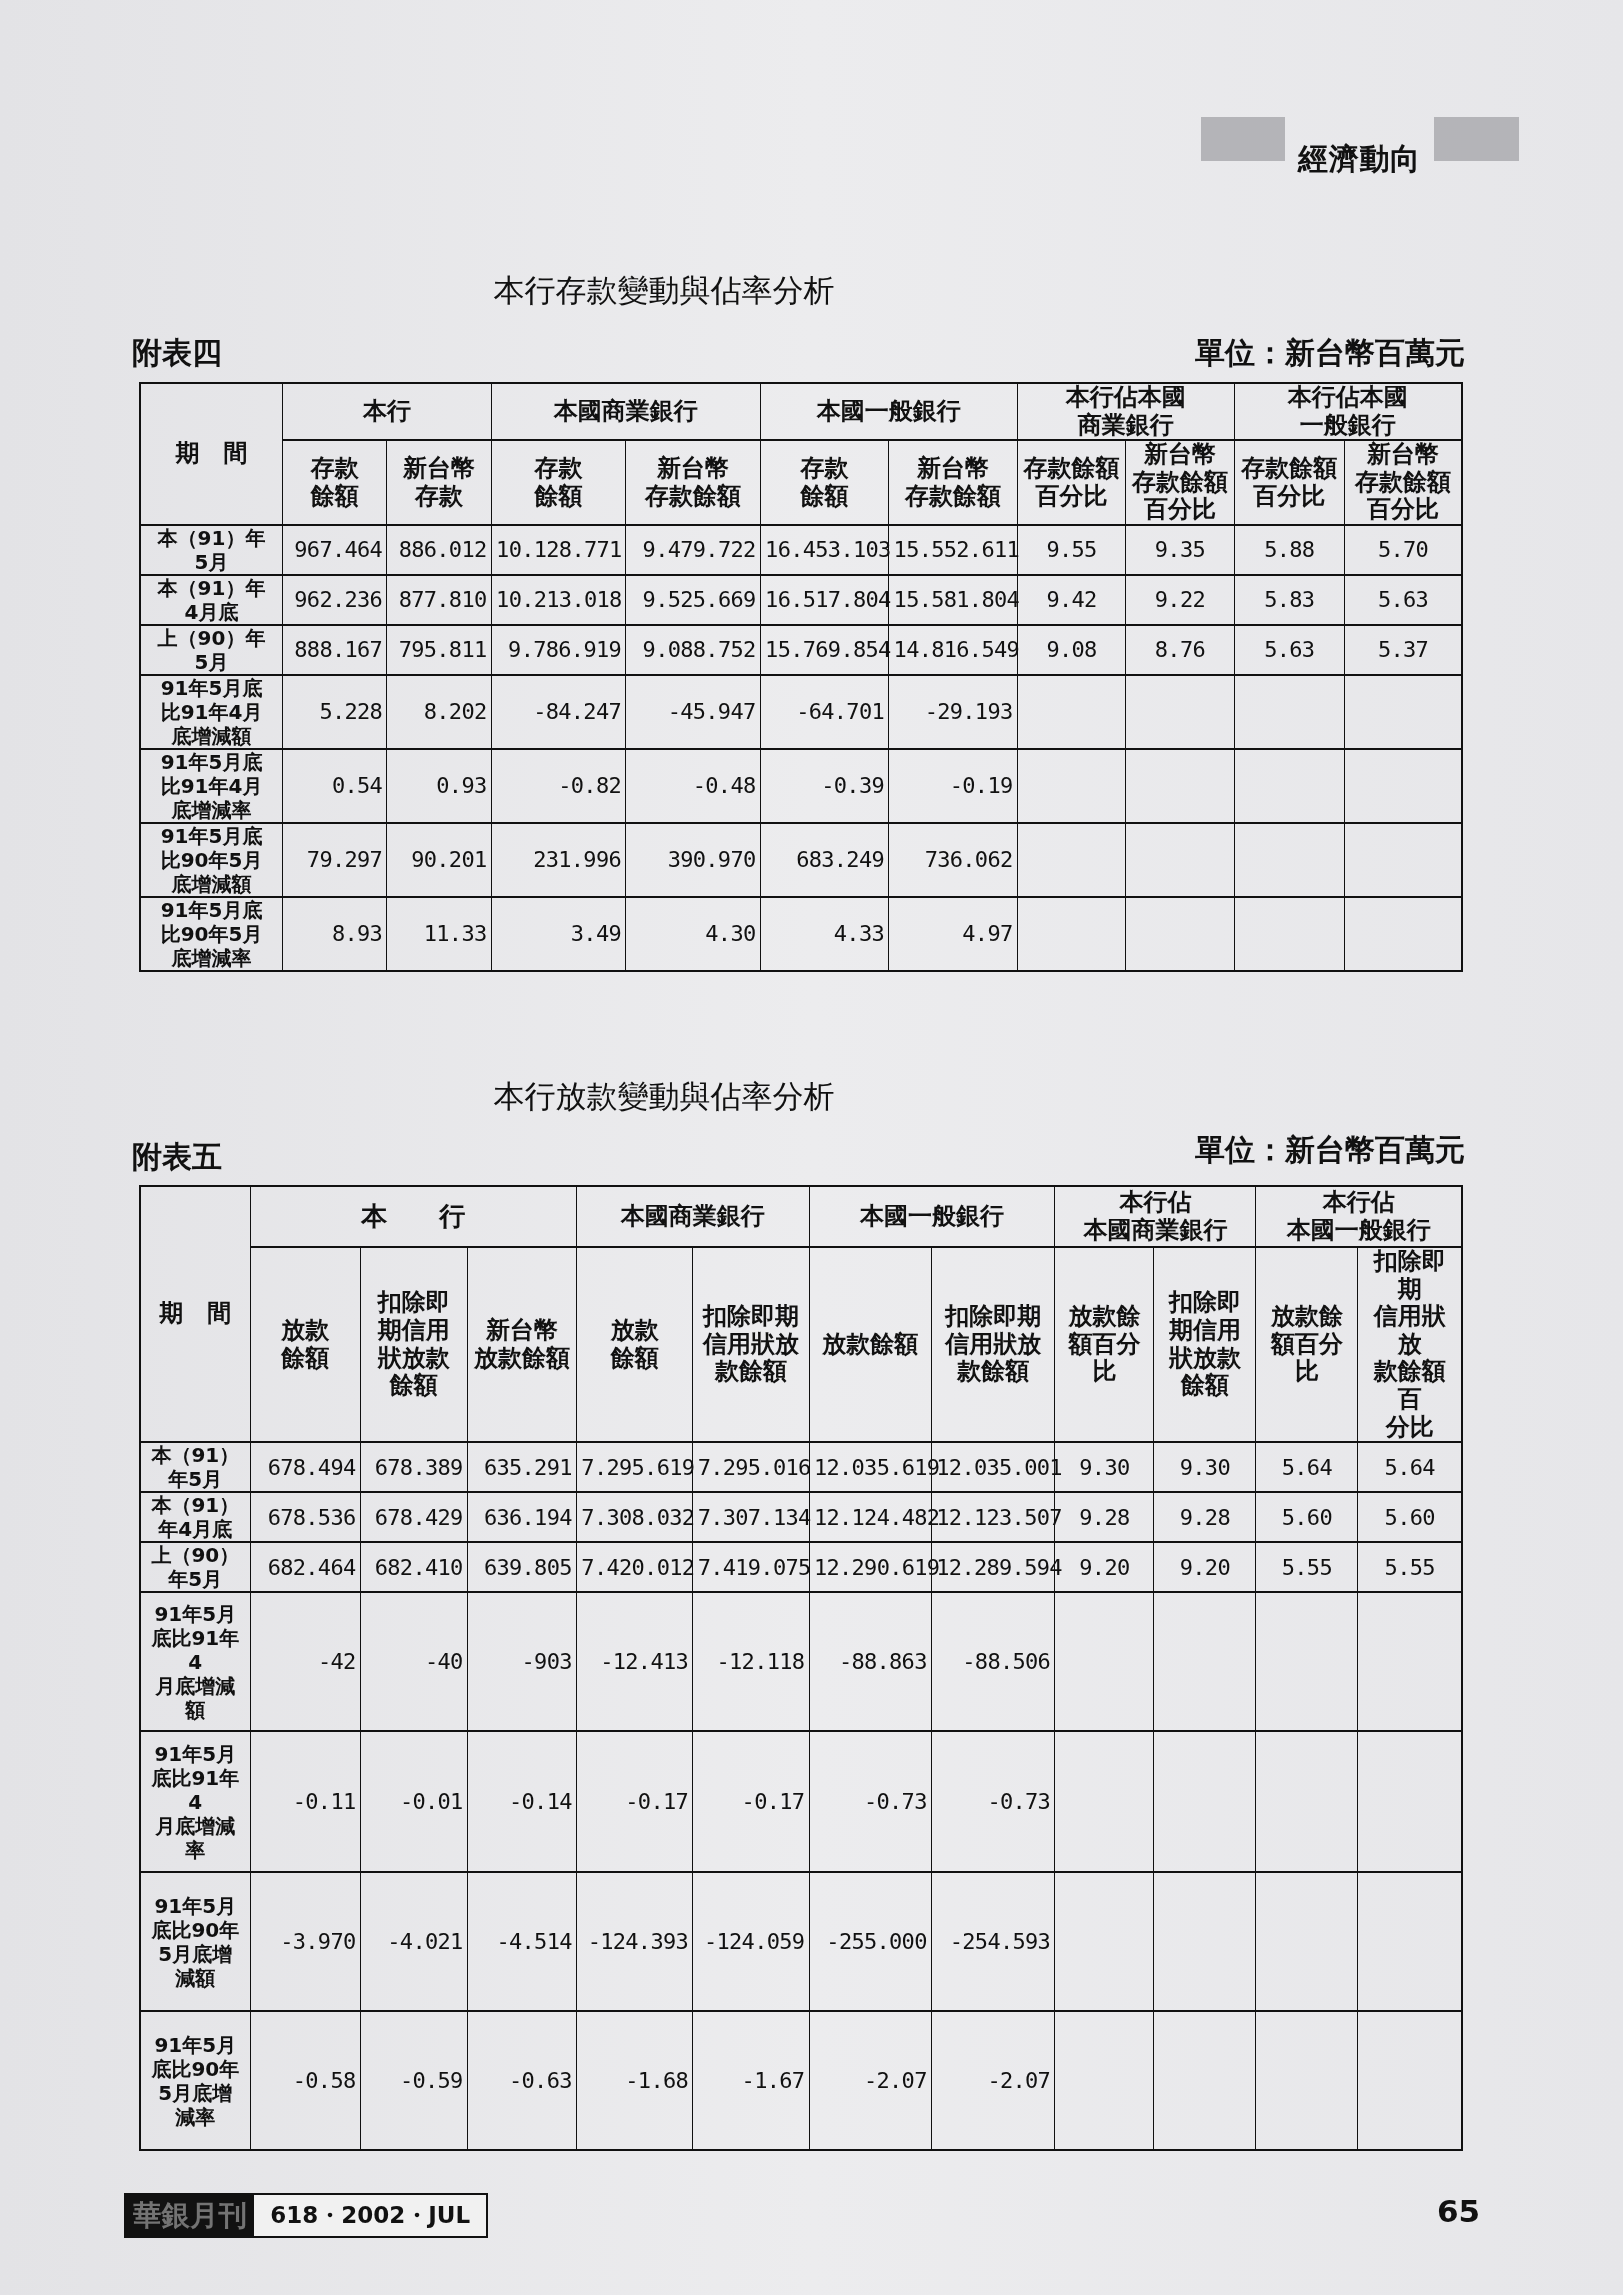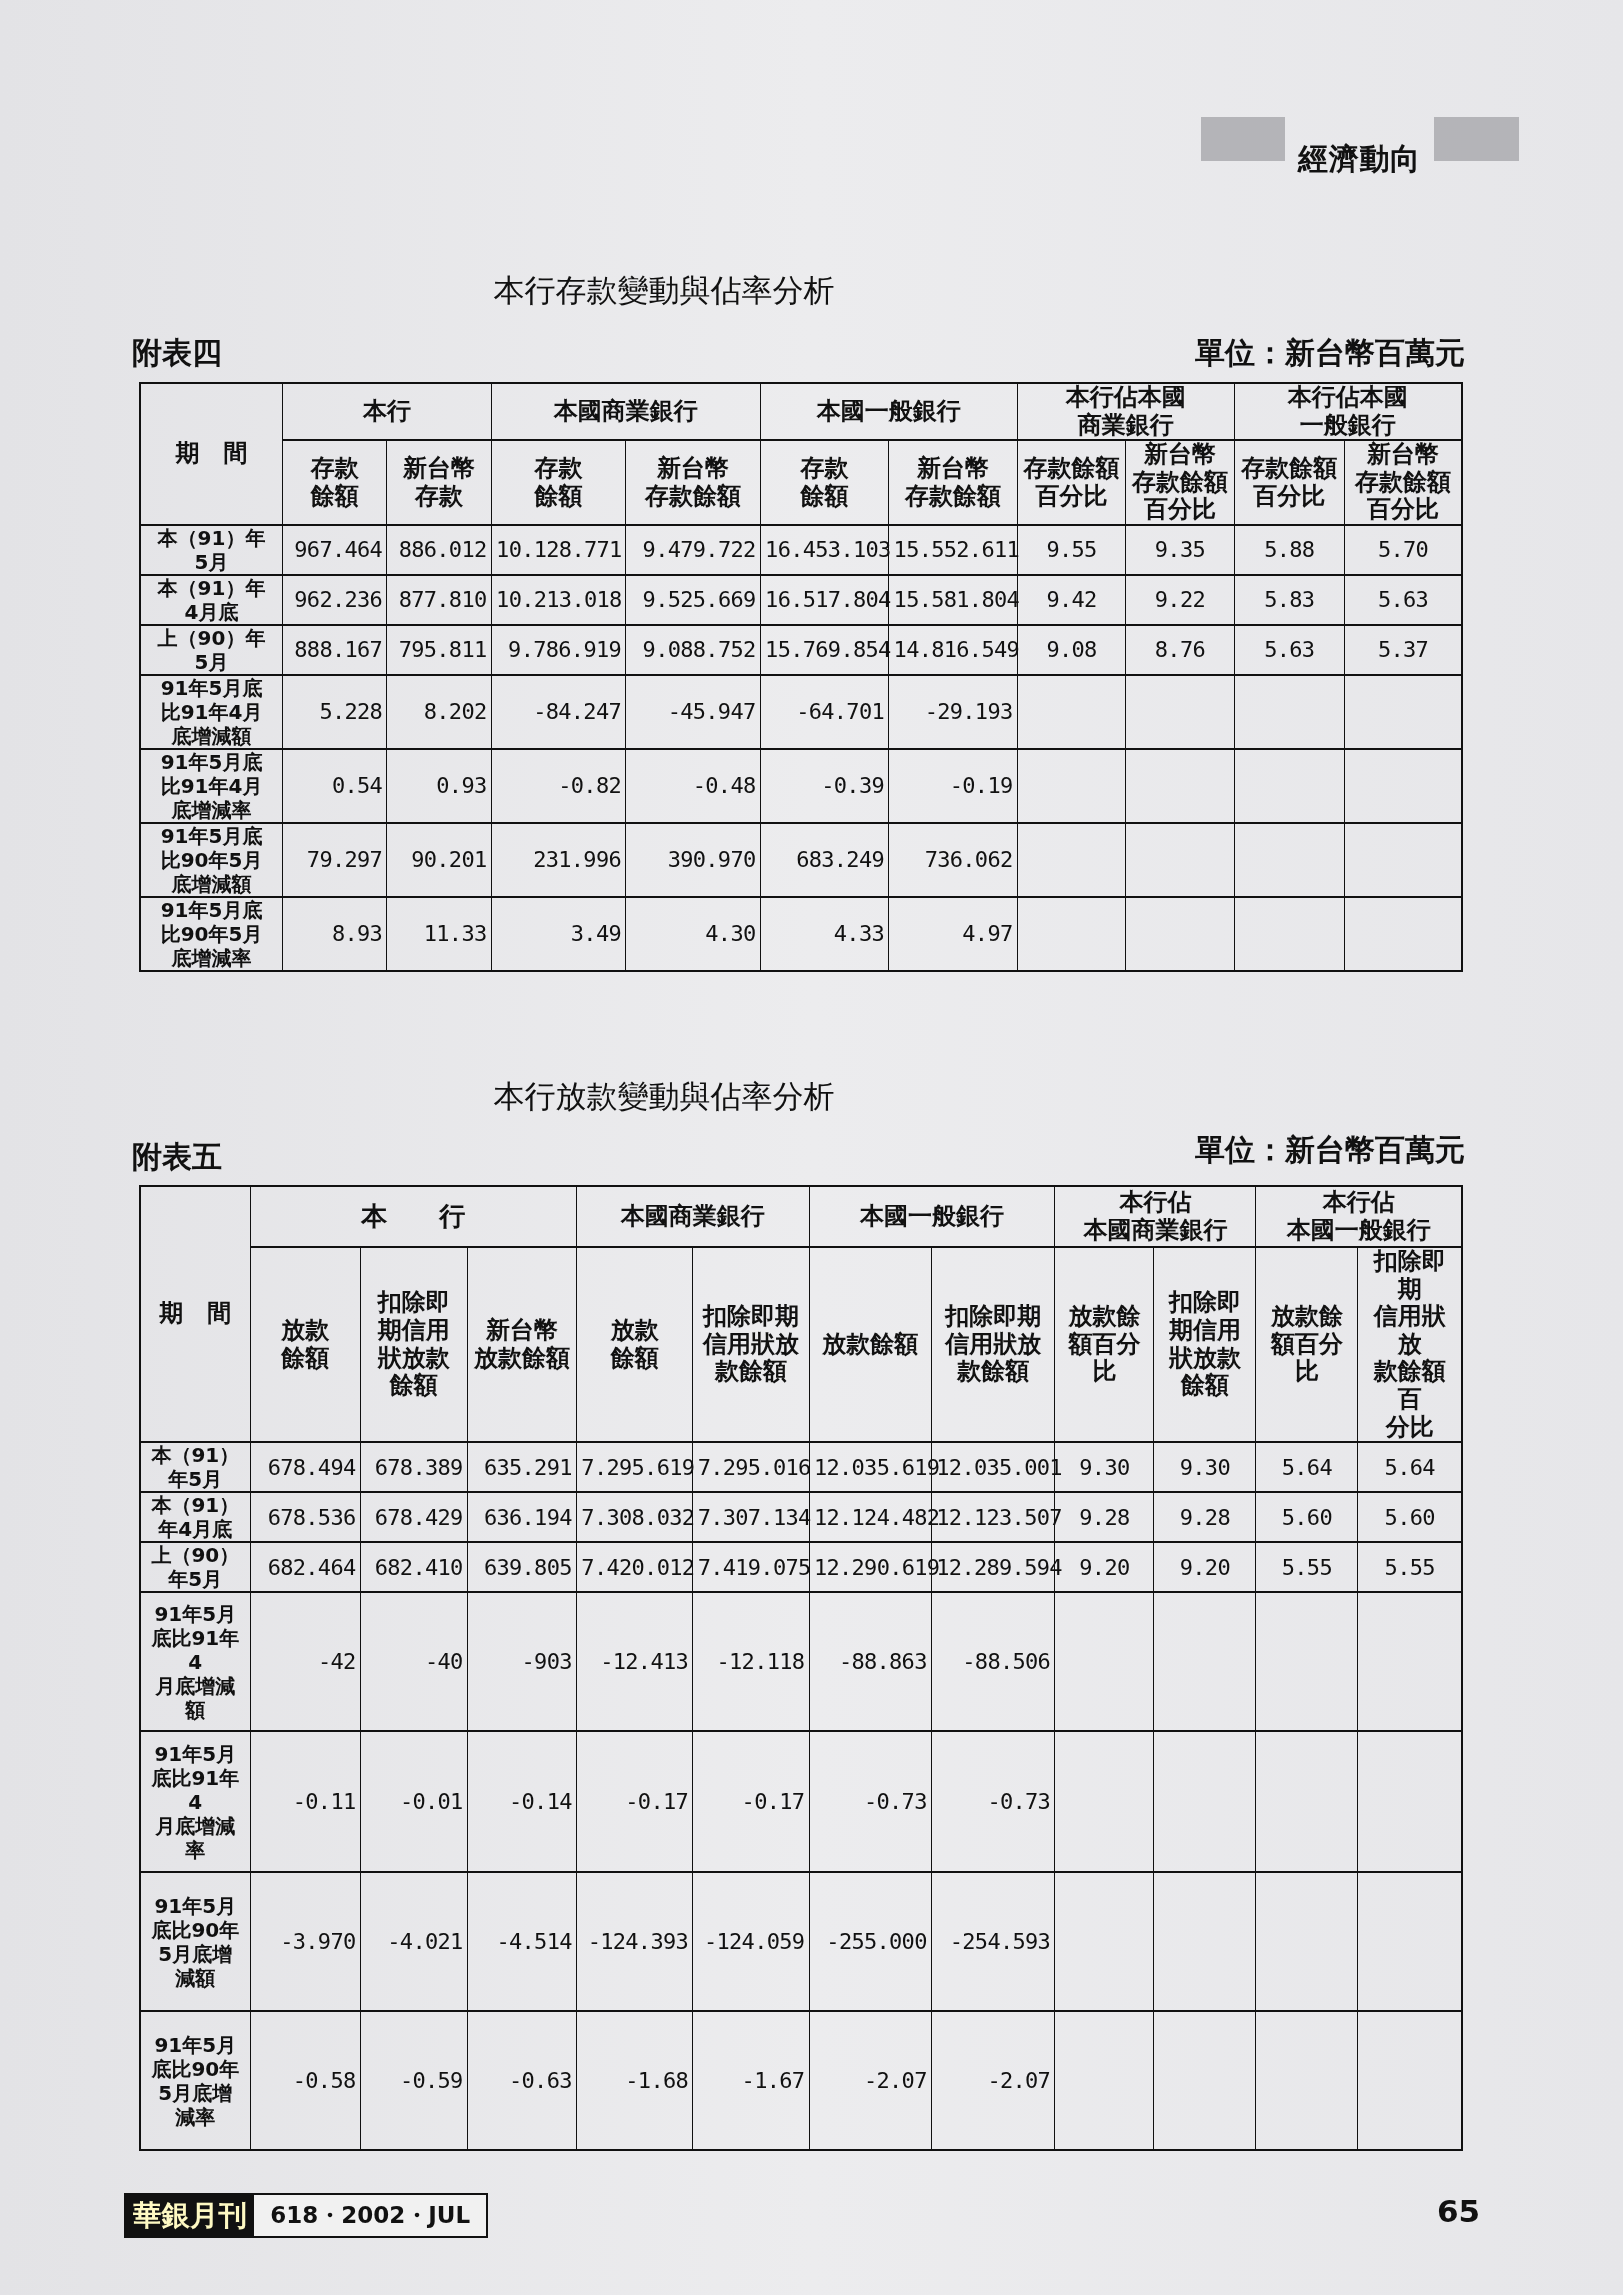--- a/index.html
+++ b/index.html
@@ -47,21 +47,21 @@
     font-family:"DejaVu Sans Mono", "Liberation Mono", monospace;
     font-size:22px; text-align:right; white-space:nowrap; letter-spacing:-0.7px;
   }
   table.data td.pct { text-align:center; }
   table.data tr.hdr-top th { border-bottom:2.8px solid #111; }
   table.data tr.hdr-sub th { border-bottom:2.8px solid #111; }
   table.data tbody tr td { border-bottom:2.1px solid #111; }
   .pre { white-space:pre-line; }
   
   .footer { position:absolute; left:124px; top:2193px; display:flex; align-items:stretch; height:41px; border:2.1px solid #111; }
-  .footer .brand { background:#111; color:#fef9c3; font-family:"DejaVu Sans", sans-serif; font-weight:bold; font-size:28.5px; padding:0 7.1px; display:flex; align-items:center; }
+  .footer .brand { background:#111; color:#737373; font-family:"DejaVu Sans", sans-serif; font-weight:bold; font-size:28.5px; padding:0 7.1px; display:flex; align-items:center; }
   .footer .issue { background:#f1f1f1; font-family:"DejaVu Sans", sans-serif; font-size:23px; font-weight:bold; padding:0 16px; display:flex; align-items:center; }
   .page-num { position:absolute; left:1437px; top:2193px; font-family:"DejaVu Sans", sans-serif; font-size:31px; font-weight:bold; }
 </style>
 </head>
 <body>
 
 <div class="page-bg"></div>
 
 <div class="section-tag">
   <div class="blk"></div>

